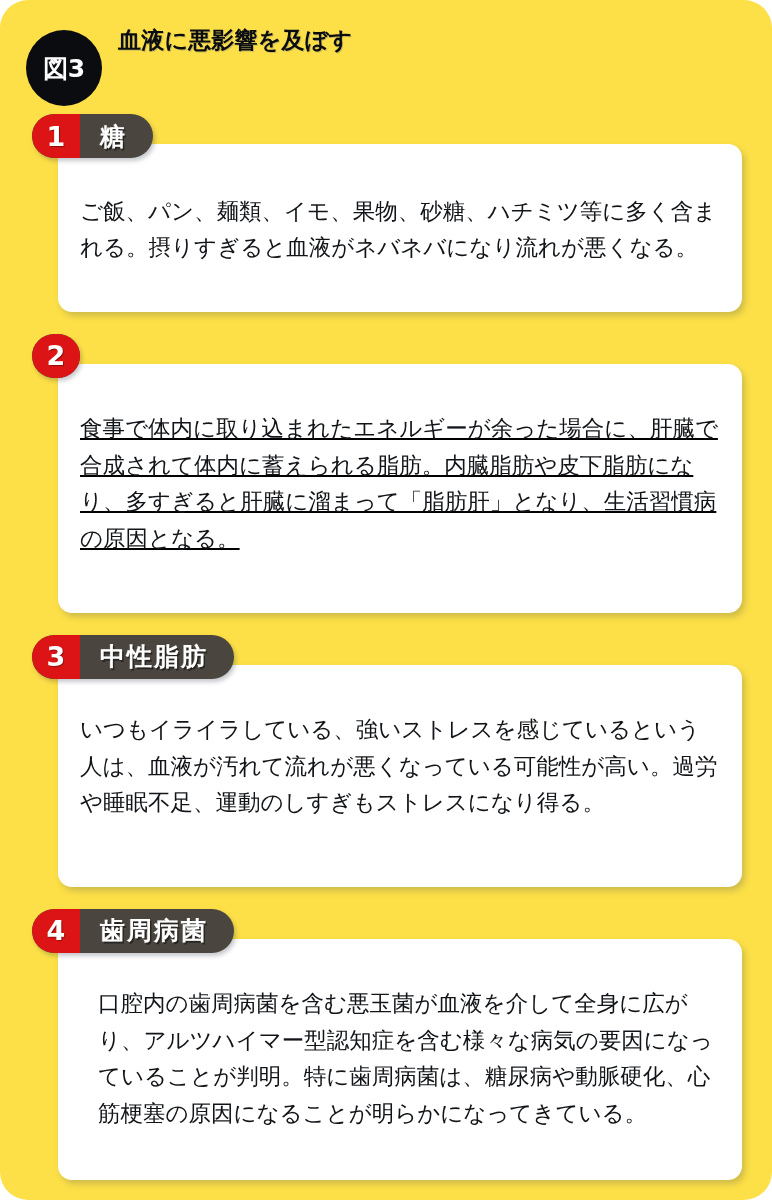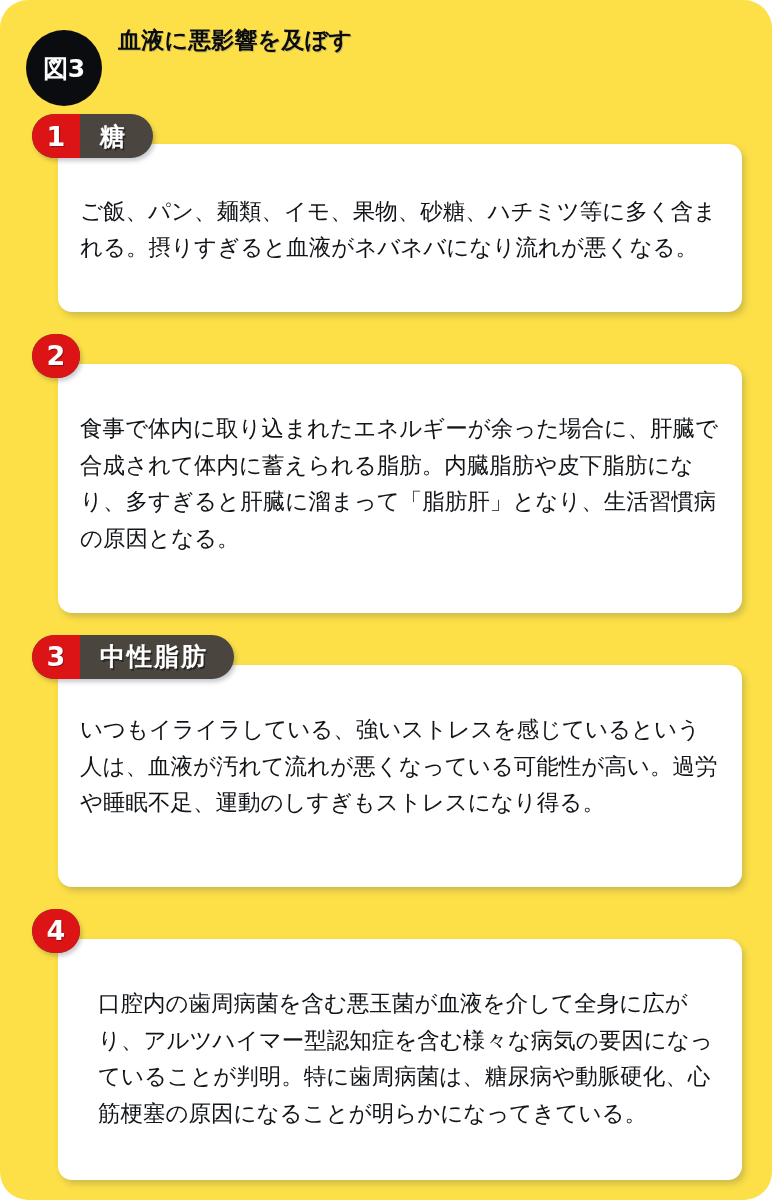--- a/index.html
+++ b/index.html
@@ -123,21 +123,21 @@
   .sec-body {
     color: #111418;
     font-size: 22.5px;
     line-height: 1.62;
     letter-spacing: 0px;
     text-align: left;
   }
 
   
   .sec-1 .sec-card { padding-top: 26px; padding-bottom: 24px; }
-  .sec-2 .sec-card { padding-bottom: 34px; }
+  .sec-2 .sec-card { padding-bottom: 34px; text-decoration: underline; }
   .sec-3 .sec-card { padding-bottom: 44px; }
   .sec-4 .sec-card { padding-bottom: 26px; padding-left: 40px; }
 </style>
 </head>
 <body>
 
 <div class="page">
 
   <div class="header">
     <div class="fig-badge">
@@ -175,20 +175,21 @@
         <div class="sec-label">中性脂肪</div>
       </div>
       <div class="sec-card">
         <p class="sec-body">いつもイライラしている、強いストレスを感じているという人は、血液が汚れて流れが悪くなっている可能性が高い。過労や睡眠不足、運動のしすぎもストレスになり得る。</p>
       </div>
     </div>
 
     <div class="section sec-4">
       <div class="sec-head">
         <div class="sec-num">4</div>
+        <div class="sec-label">歯周病菌</div>
       </div>
       <div class="sec-card">
         <p class="sec-body">口腔内の歯周病菌を含む悪玉菌が血液を介して全身に広がり、アルツハイマー型認知症を含む様々な病気の要因になっていることが判明。特に歯周病菌は、糖尿病や動脈硬化、心筋梗塞の原因になることが明らかになってきている。</p>
       </div>
     </div>
 
   </div>
 </div>
 
 </body></html>

